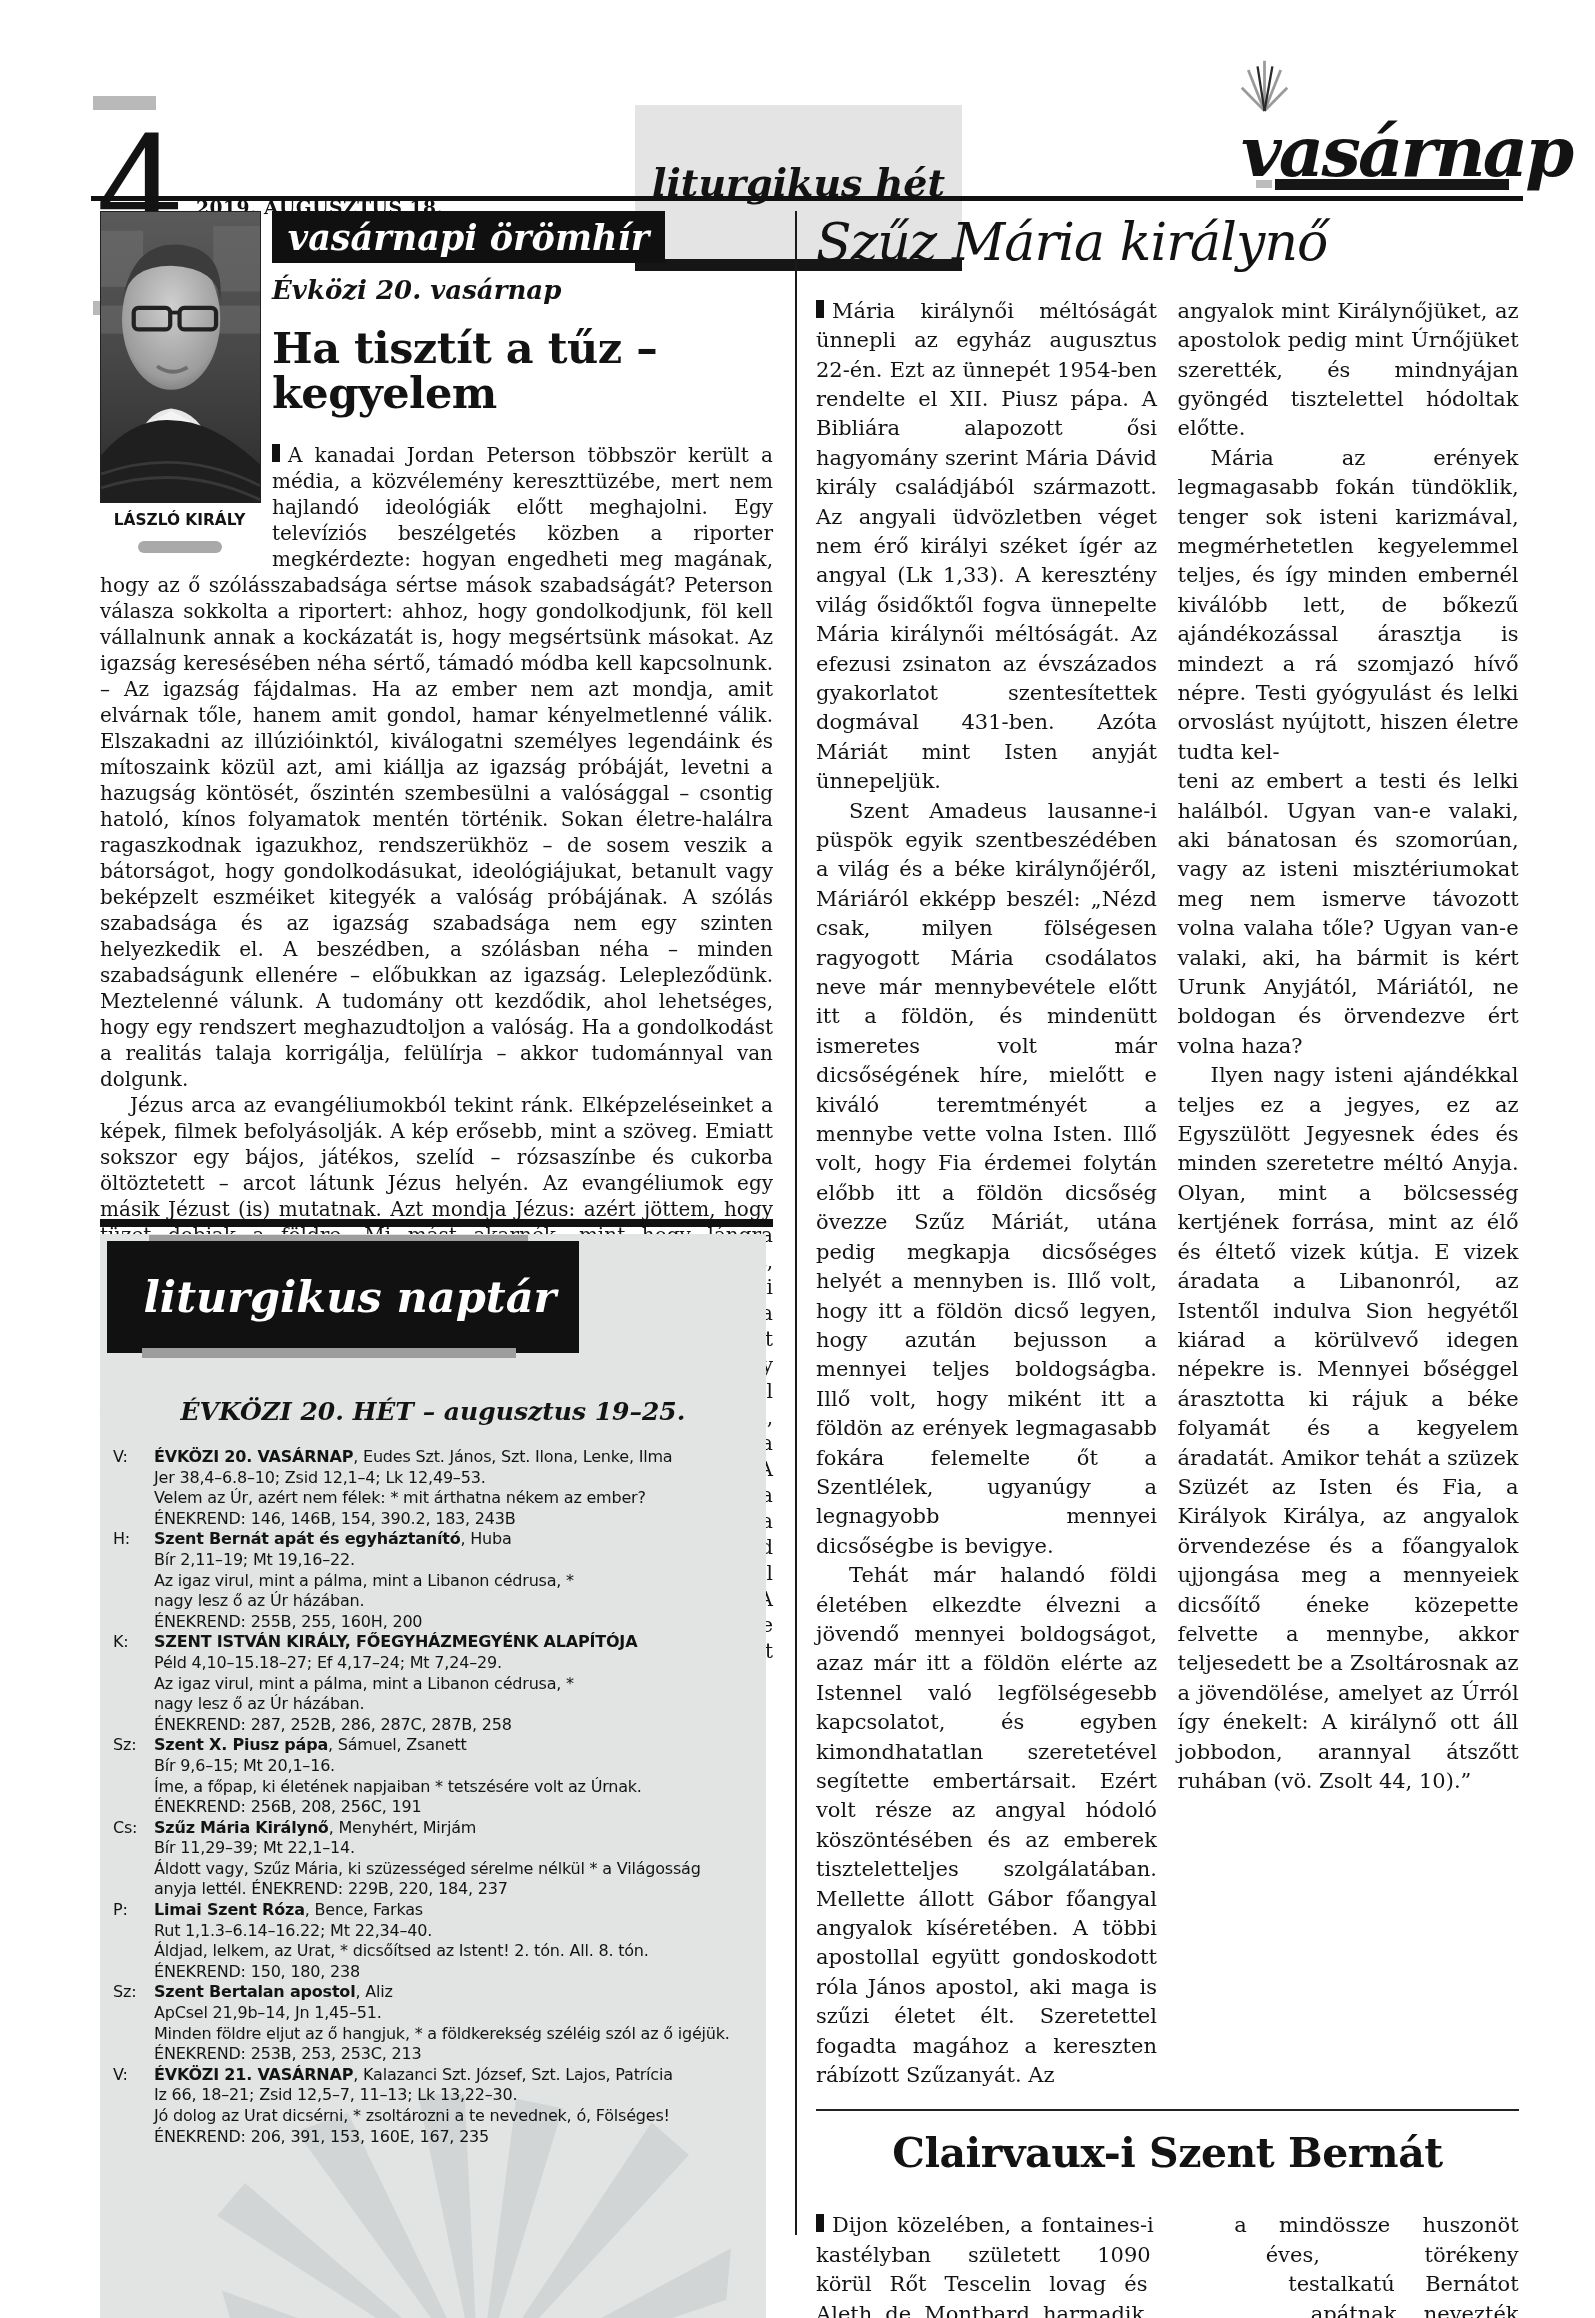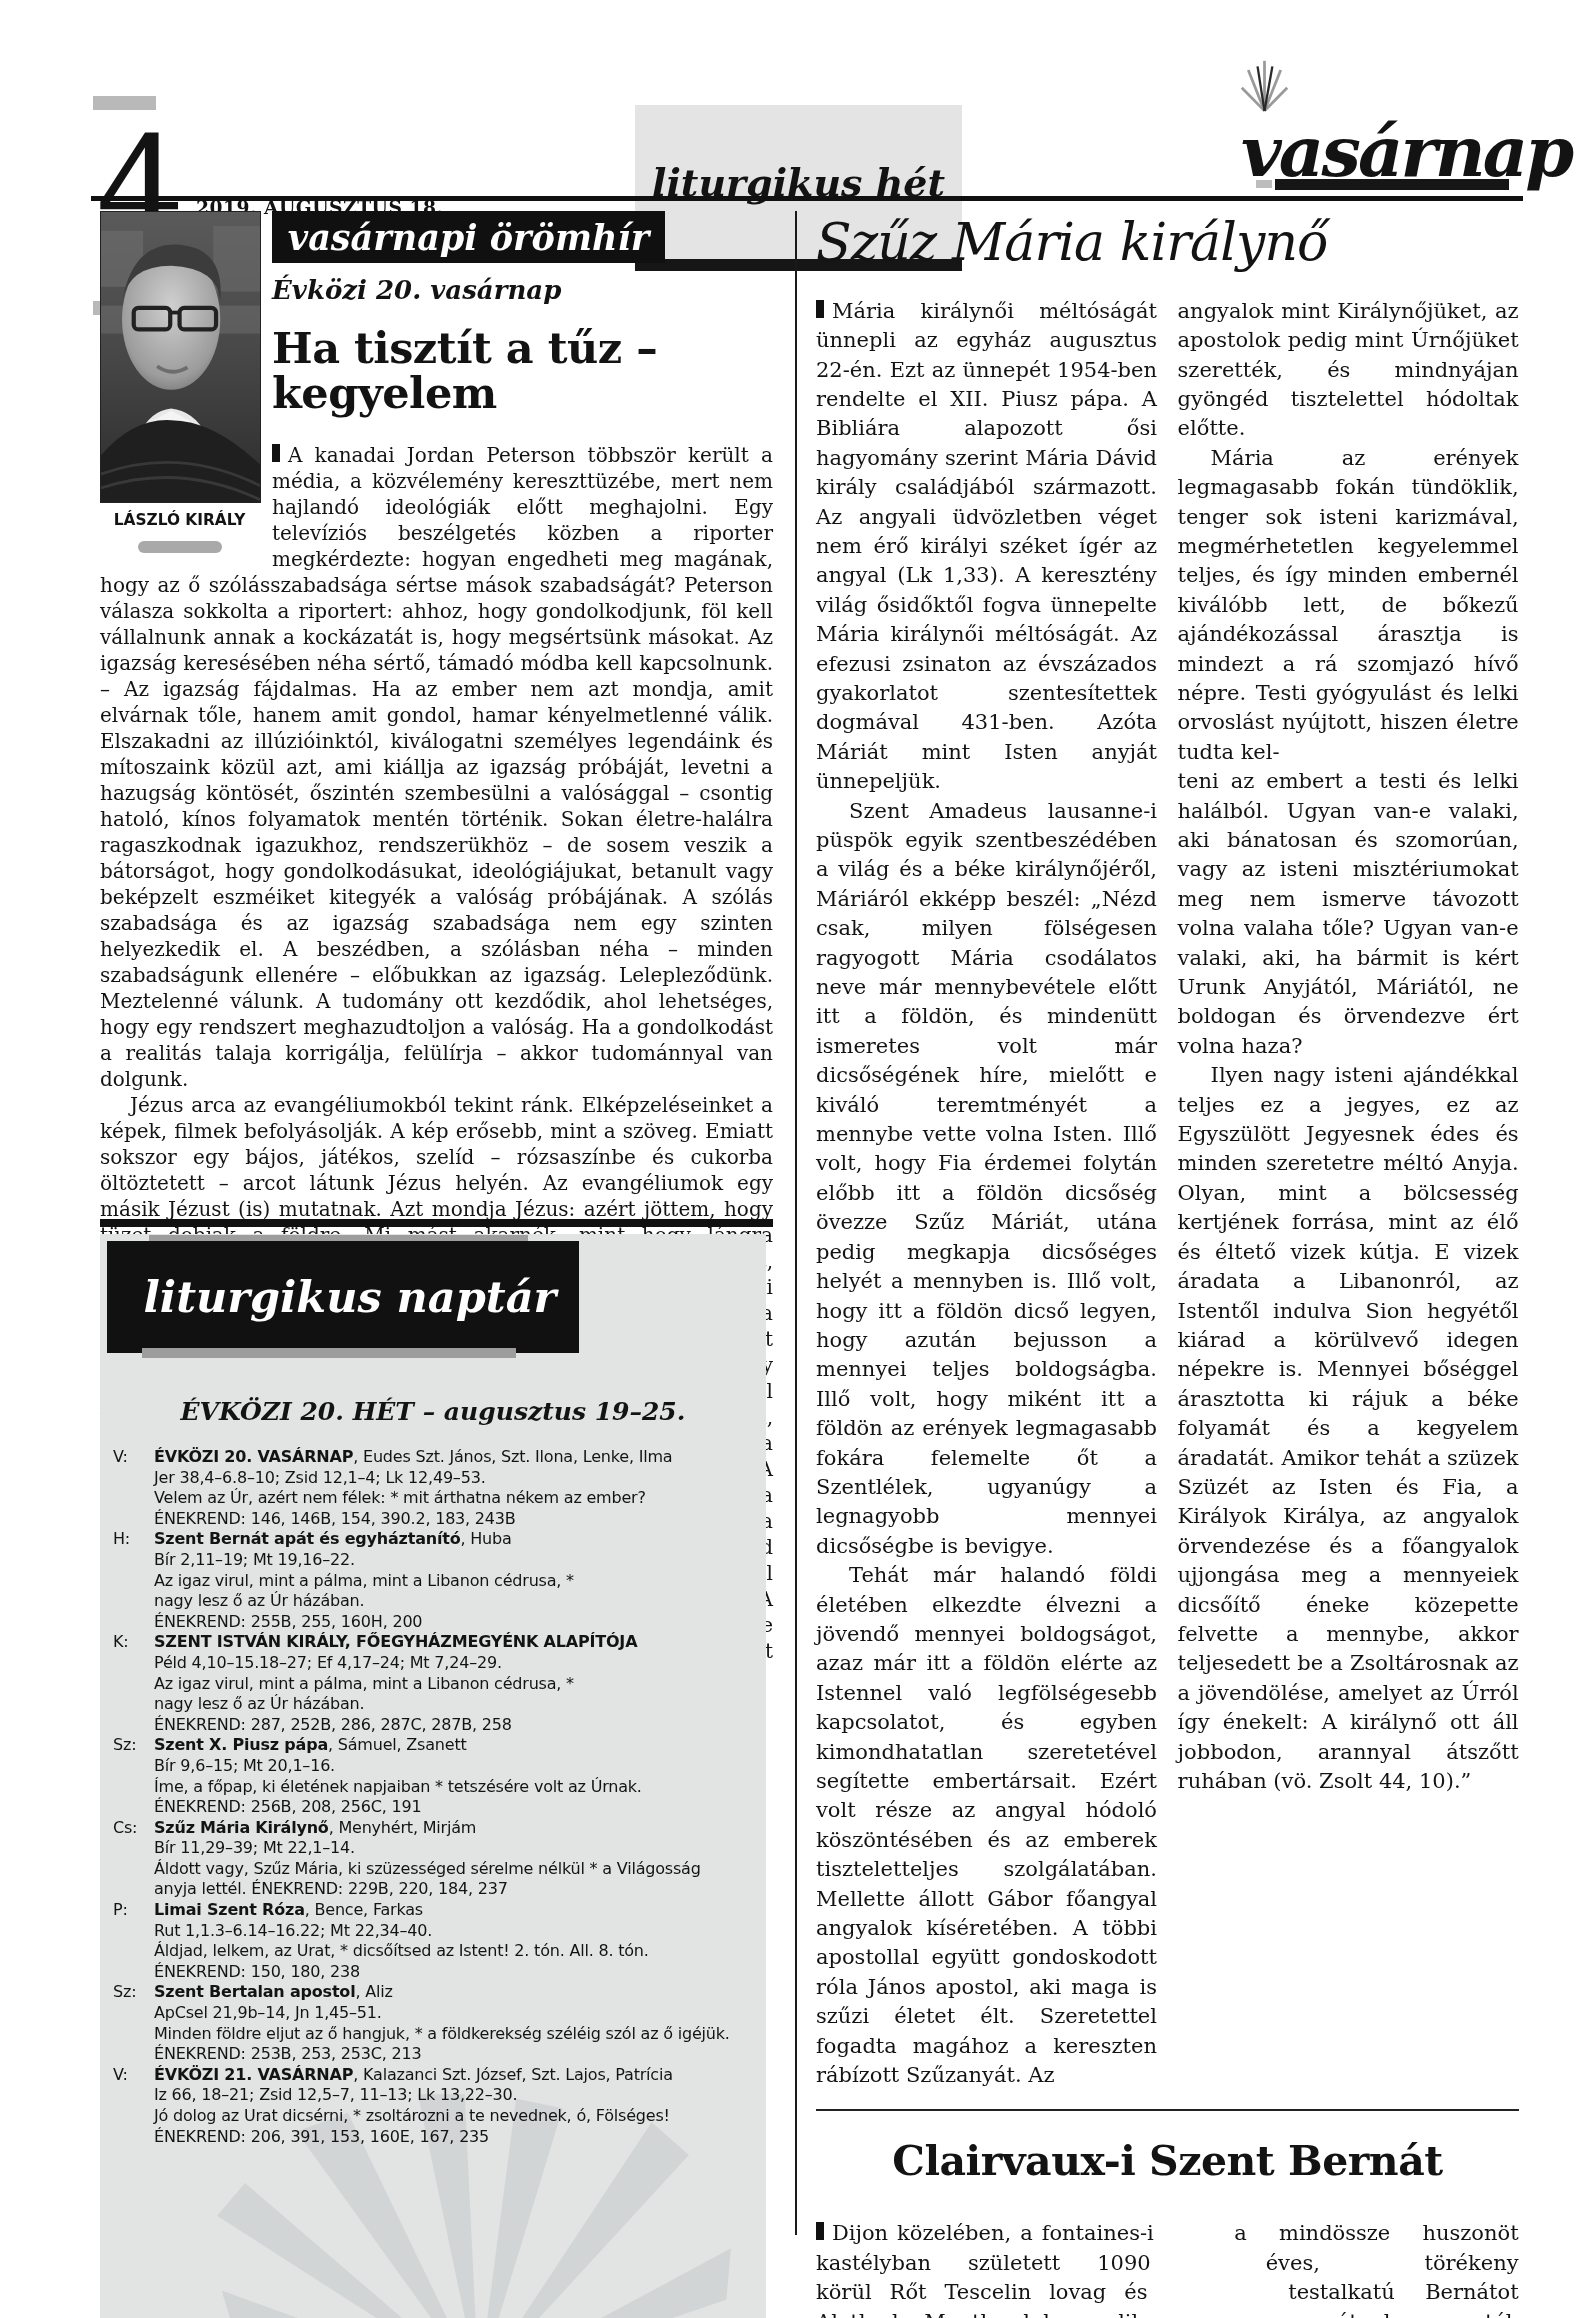--- a/index.html
+++ b/index.html
@@ -76,21 +76,21 @@
   .maria-title{font-size:52px;line-height:54px;font-style:italic;font-weight:500;
                font-family:"DejaVu Serif",serif;margin:3.7px 0 0 0;letter-spacing:-0.9px;}
   .cols{display:flex;gap:20.6px;margin-top:28px;}
   .col{width:341px;font-size:21px;line-height:29.4px;text-align:justify;}
   .col p{margin:0;}
   .col p.ind{text-indent:33px;}
   .pullquote{display:flex;margin:24px 0 21.5px 0;}
   .pq-bar{width:4.7px;background:#111;flex:none;}
   .pq-text{margin-left:26px;font-size:28px;line-height:41px;font-style:italic;font-family:"DejaVu Serif",serif;text-align:left;}
   .maria-end-rule{margin-top:18.7px;width:100%;height:2.3px;background:#222;}
-  .bernat-title{margin-top:26px;text-align:center;font-size:41px;font-weight:700;
+  .bernat-title{margin-top:18px;text-align:center;font-size:41px;font-weight:700;
                 font-family:"DejaVu Serif",serif;letter-spacing:-0.5px;}
   .cols2{display:flex;gap:20.6px;margin-top:30px;position:relative;}
   .spacer-r{float:right;width:33px;height:519px;margin-top:93px;
             shape-outside:polygon(100% 0,100% 100%,0 50%);}
   .spacer-l{float:left;width:210px;height:542px;margin-top:75px;
             shape-outside:polygon(0 0,0 100%,30% 92%,72% 75%,92% 50%,70% 22%,34% 6%);}
 </style>
 </head>
 <body>
 

